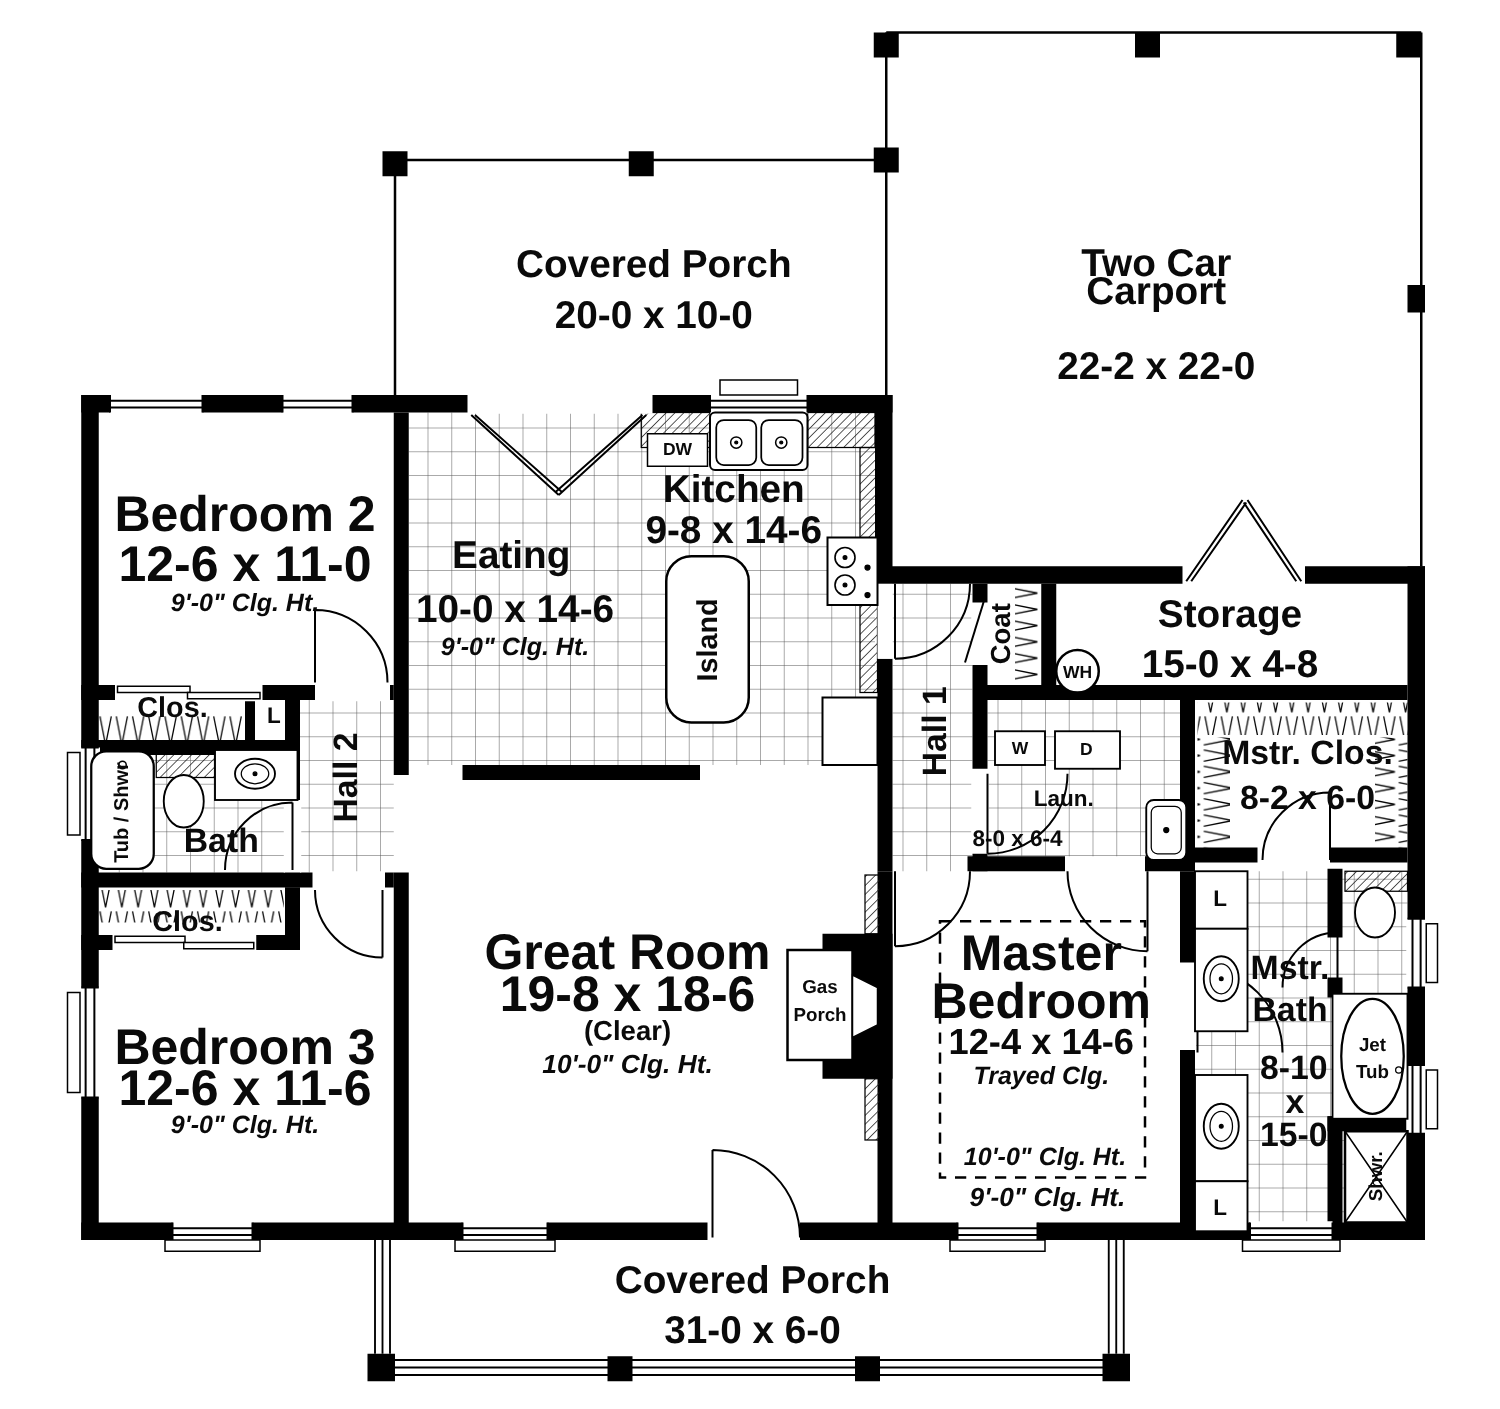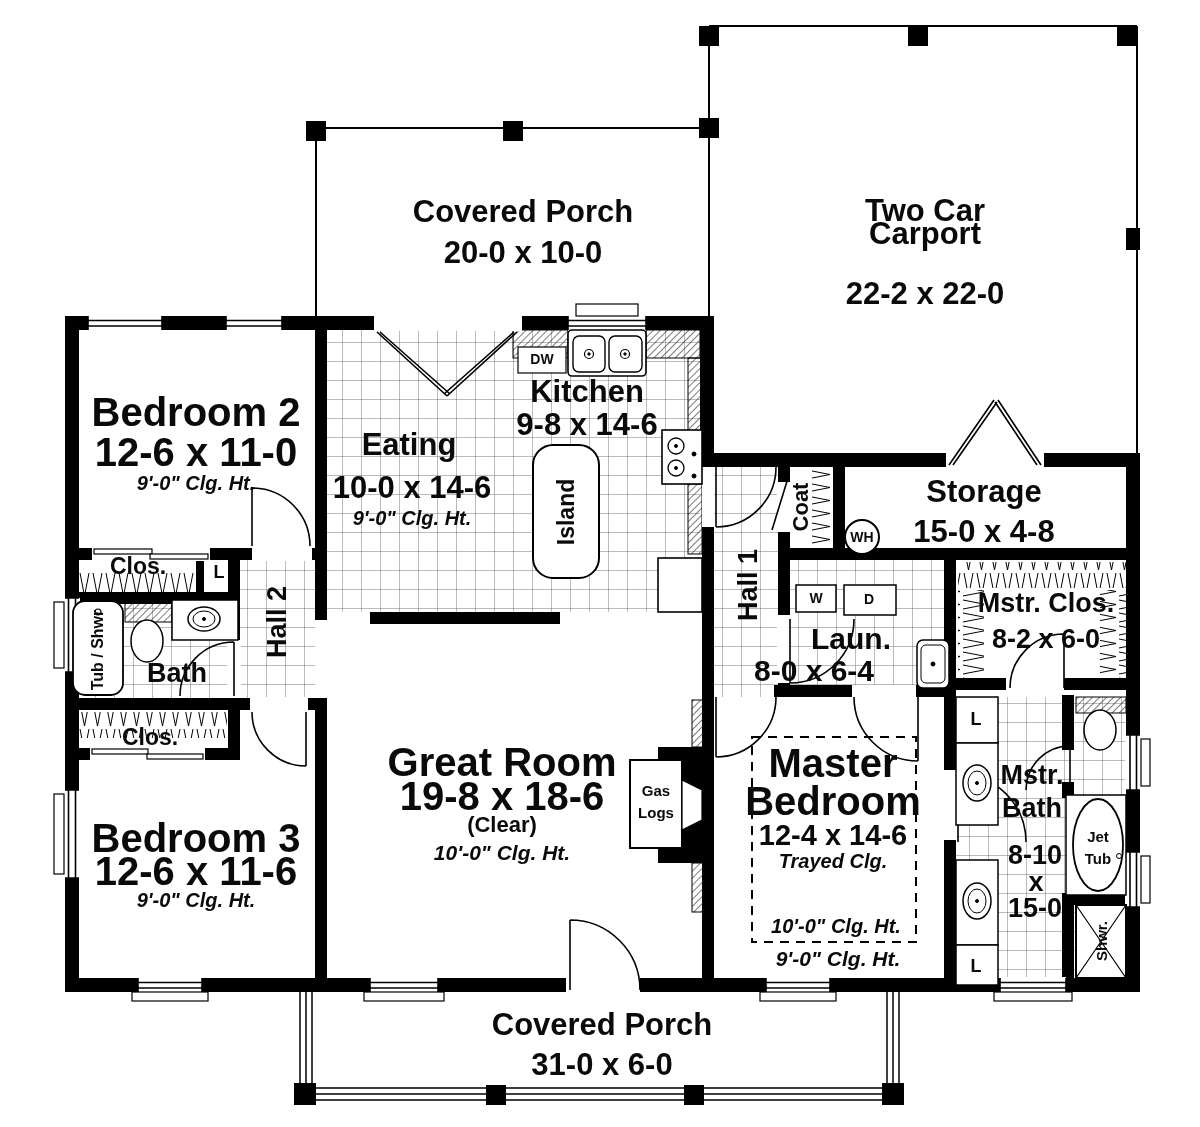--- a/index.html
+++ b/index.html
@@ -4,21 +4,21 @@
 <style>
   html,body{margin:0;padding:0;background:#fff;}
   .plan{position:relative;width:1200px;height:1127px;background:#fff;overflow:hidden;
         font-family:"Liberation Sans",sans-serif;}
   .plan svg{position:absolute;left:0;top:0;}
   .lb{position:absolute;transform:translate(-50%,-50%);white-space:nowrap;
       font-weight:bold;color:#0a0a0a;text-align:center;line-height:1;}
   .rot{transform:translate(-50%,-50%) rotate(-90deg);}
   .it{font-style:italic;}
   .f31{font-size:31px}.f30{font-size:40px}.f29{font-size:29px}.f27{font-size:27px}
-  .f26{font-size:30px}.f23{font-size:23px}.f22{font-size:22px}.f21{font-size:21px}
+  .f26{font-size:18px}.f23{font-size:23px}.f22{font-size:22px}.f21{font-size:21px}
   .f20{font-size:20px}.f18{font-size:18px}.f16{font-size:16px}.f15{font-size:15px}
   .f14{font-size:14px}.f9{font-size:14px}
 </style>
 </head>
 <body>
 
 <div class="plan">
 <svg width="1200" height="1127" viewBox="0 0 1200 1127">
   <defs>
     <pattern id="tile" width="19" height="19" patternUnits="userSpaceOnUse">
@@ -336,21 +336,21 @@
 
   <div class="lb f27" style="left:1046px;top:603px">Mstr. Clos.</div>
   <div class="lb f27" style="left:1046px;top:639px">8-2 x 6-0</div>
 
   <div class="lb f30" style="left:502px;top:762px">Great Room</div>
   <div class="lb f30" style="left:502px;top:796px">19-8 x 18-6</div>
   <div class="lb f22" style="left:502px;top:825px">(Clear)</div>
   <div class="lb f21 it" style="left:502px;top:852px">10'-0" Clg. Ht.</div>
 
   <div class="lb f15" style="left:656px;top:790px">Gas</div>
-  <div class="lb f15" style="left:656px;top:812px">Logs</div>
+  <div class="lb f15" style="left:656px;top:812px">Porch</div>
 
   <div class="lb f30" style="left:833px;top:763px">Master</div>
   <div class="lb f30" style="left:833px;top:801px">Bedroom</div>
   <div class="lb f29" style="left:833px;top:835px">12-4 x 14-6</div>
   <div class="lb f20 it" style="left:833px;top:861px">Trayed Clg.</div>
   <div class="lb f20 it" style="left:836px;top:926px">10'-0" Clg. Ht.</div>
   <div class="lb f21 it" style="left:838px;top:958px">9'-0" Clg. Ht.</div>
 
   <div class="lb f27" style="left:1032px;top:775px">Mstr.</div>
   <div class="lb f27" style="left:1032px;top:808px">Bath</div>

